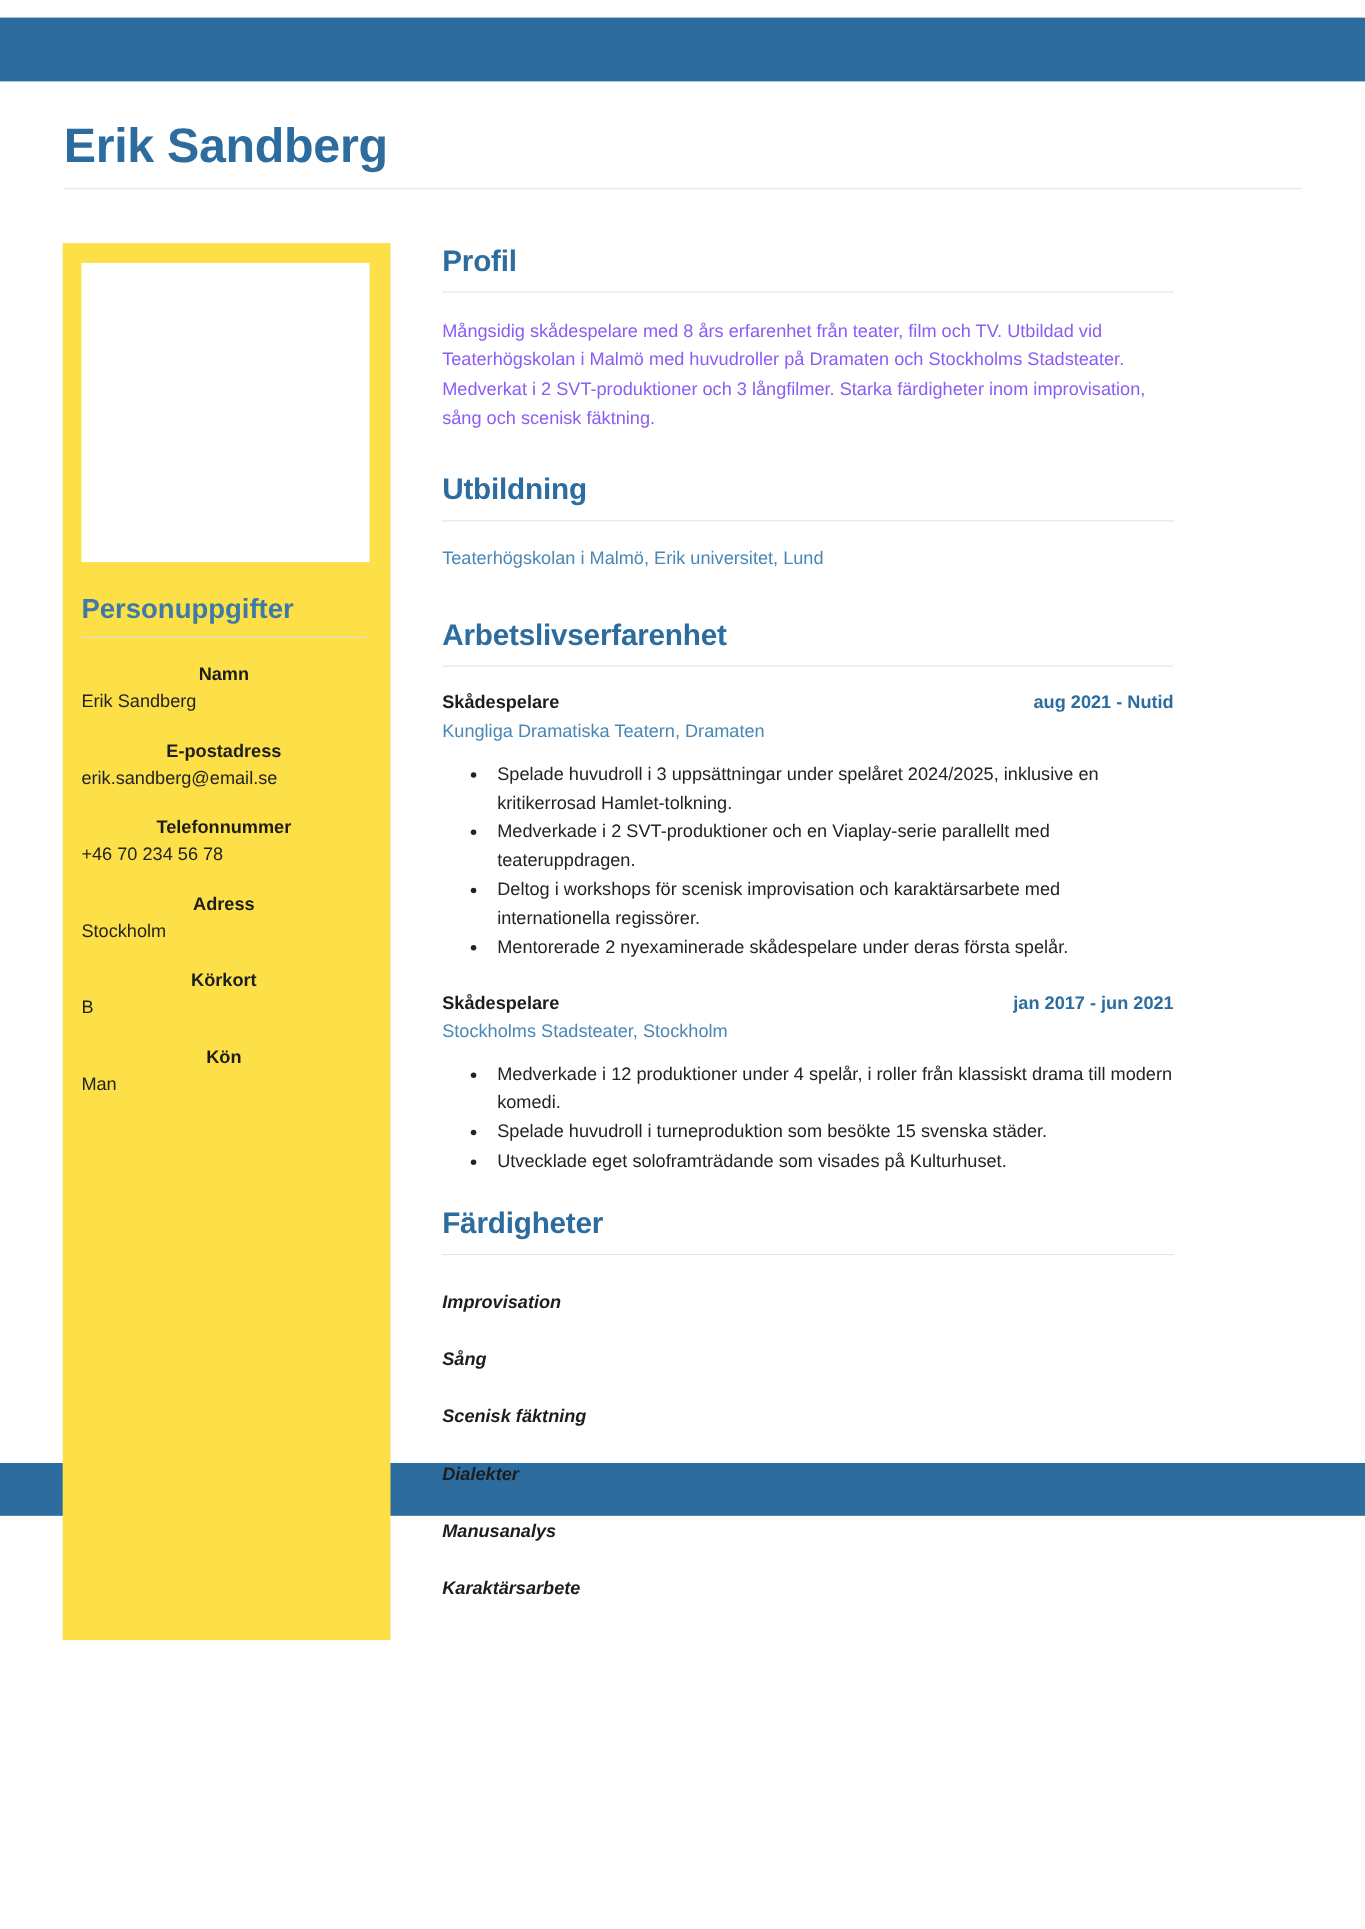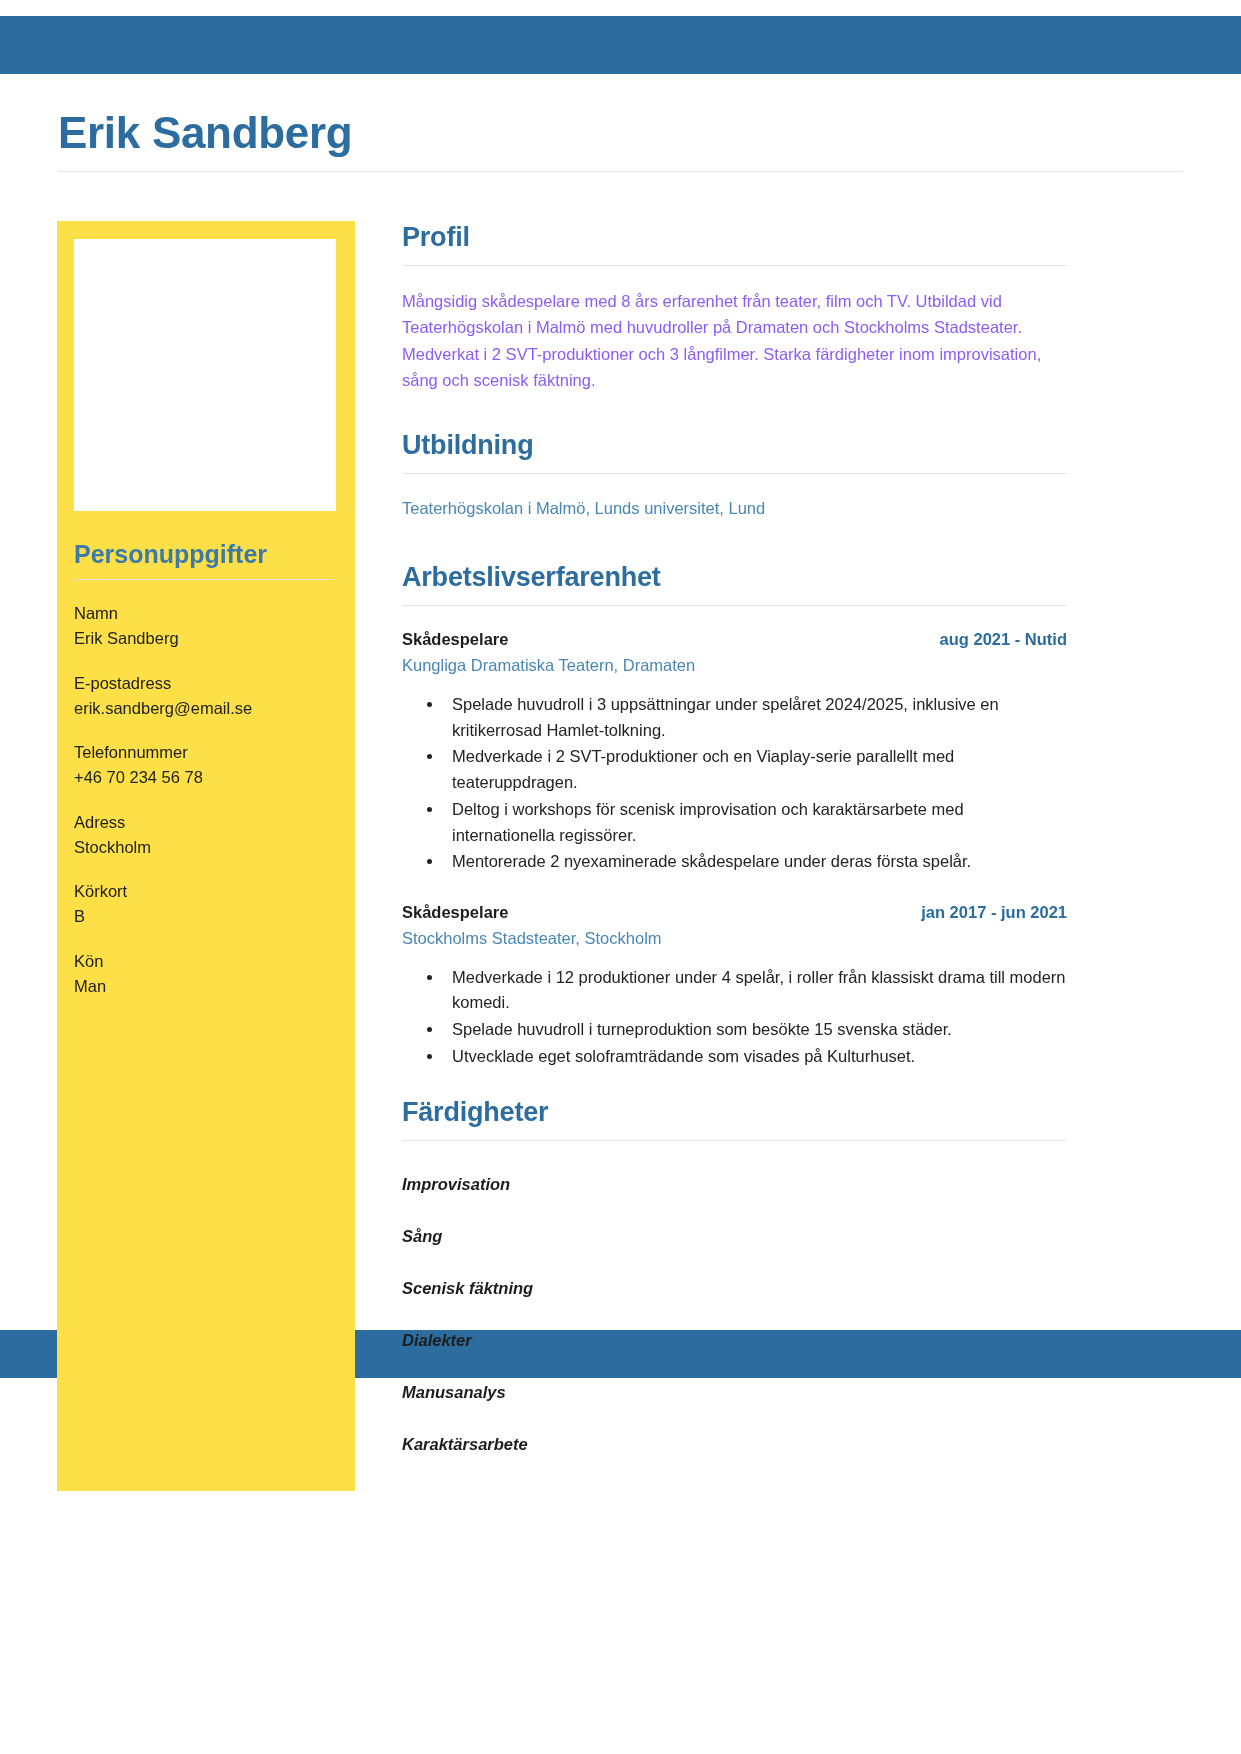--- a/index.html
+++ b/index.html
@@ -75,24 +75,25 @@
     line-height: 1.2;
   }
   .sb-rule {
     height: 1px;
     background: #d9dfe5;
     margin: 0 0 22px 0;
   }
   .field { margin-bottom: 22px; }
   .field-label {
     font-size: 16.5px;
-    font-weight: normal;
+    font-weight: bold;
     color: #1d1d1d;
     line-height: 1.35;
     margin-bottom: 3px;
+    text-align: center;
   }
   .field-value {
     font-size: 16.5px;
     color: #232323;
     line-height: 1.35;
   }
 
   
   .main {
     position: absolute;
@@ -221,21 +222,21 @@
         <h2 class="sec-heading">Profil</h2>
         <div class="sec-rule"></div>
         <p class="profile-text">Mångsidig skådespelare med 8 års erfarenhet från teater, film och TV. Utbildad vid Teaterhögskolan i Malmö med huvudroller på Dramaten och Stockholms Stadsteater. Medverkat i 2 SVT-produktioner och 3 långfilmer. Starka färdigheter inom improvisation, sång och scenisk fäktning.</p>
       </section>
 
       <section class="section">
         <h2 class="sec-heading">Utbildning</h2>
         <div class="sec-rule"></div>
         <div id="education-entries">
             <div class="entry">
-              <div class="entry-org">Teaterhögskolan i Malmö, Lunds universitet, Lund</div>
+              <div class="entry-org">Teaterhögskolan i Malmö, Erik universitet, Lund</div>
             </div>
           </div>
         <div class="gap-after-edu"></div>
       </section>
 
       <section class="section">
         <h2 class="sec-heading">Arbetslivserfarenhet</h2>
         <div class="sec-rule"></div>
         <div id="experience-entries">
             <div class="entry">

